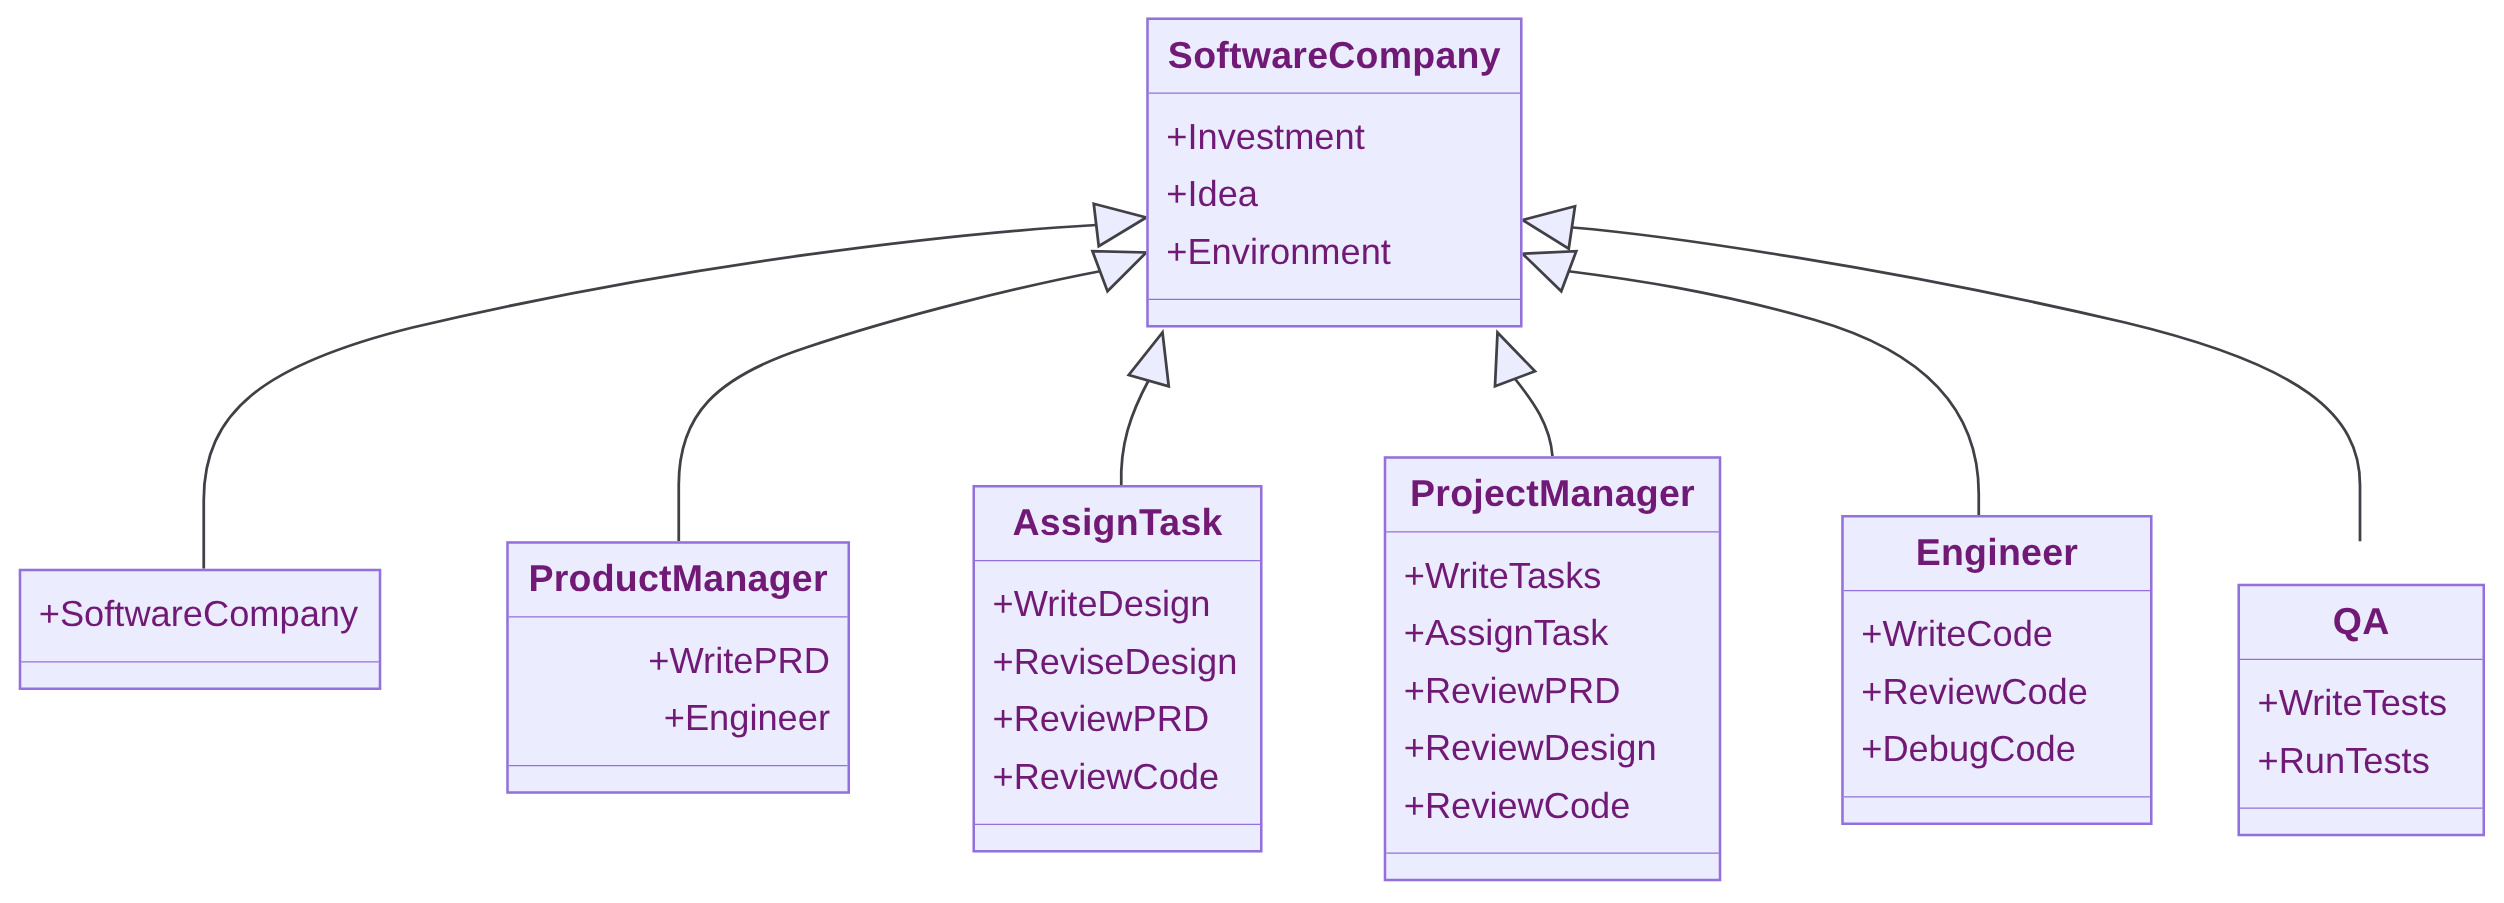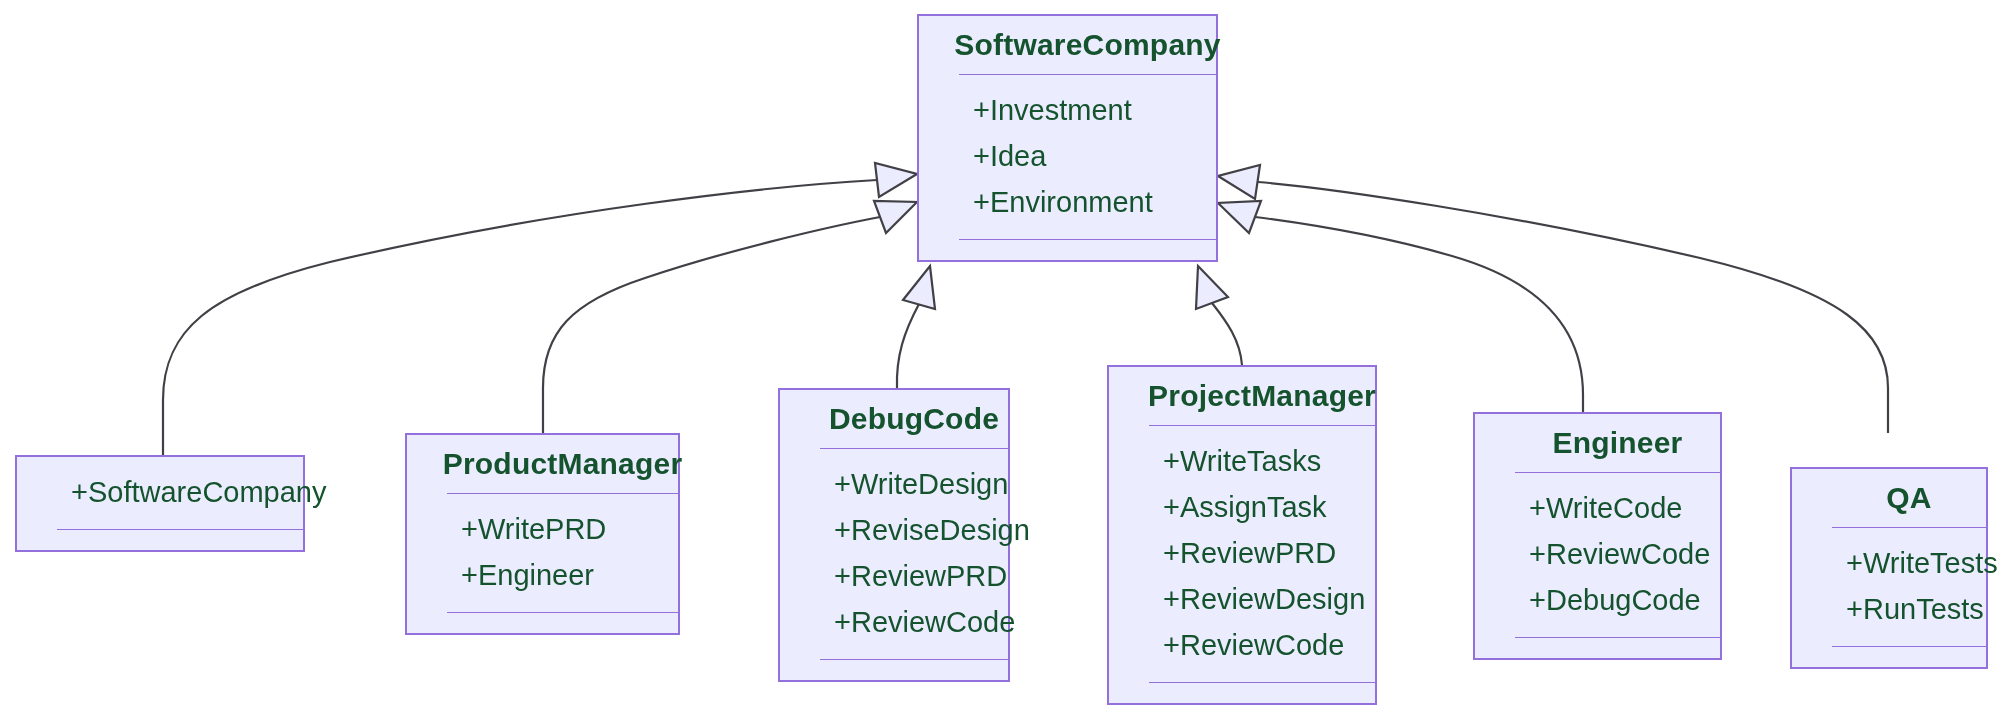--- a/index.html
+++ b/index.html
@@ -30,22 +30,21 @@
     fill: #ECECFF;
     stroke: #404046;
     stroke-width: 2.2;
     stroke-linejoin: miter;
   }
   .class-box {
     position: absolute;
     box-sizing: border-box;
     background: #ECECFF;
     border: 2px solid #9370DB;
-    color: #14532d;
-    padding-left: 40px;
+    color: #701a75;
   }
   .cls-title {
     height: 58px;
     display: flex;
     align-items: center;
     justify-content: center;
     font-weight: bold;
     font-size: 30px;
     border-bottom: 1.5px solid #9370DB;
     letter-spacing: 0.2px;
@@ -56,21 +55,21 @@
     line-height: 46px;
     border-bottom: 1.5px solid #9370DB;
     white-space: nowrap;
   }
   .cls-footer {
     height: 20px;
   }
   
   #box-softwarecompany { left: 917px;  top: 14px;  width: 301px; }
   #box-boss            { left: 15px;   top: 455px; width: 290px; }
-  #box-productmanager  { left: 405px;  top: 433px; width: 275px; }
+  #box-productmanager  { left: 405px;  top: 433px; width: 275px; text-align: right; }
   #box-architect       { left: 778px;  top: 388px; width: 232px; }
   #box-projectmanager  { left: 1107px; top: 365px; width: 270px; }
   #box-engineer        { left: 1473px; top: 412px; width: 249px; }
   #box-qa              { left: 1790px; top: 433px; width: 198px; margin-top: 34px; }
 </style>
 </head>
 <body>
 
 <div class="canvas">
 
@@ -115,21 +114,21 @@
   <div class="class-box" id="box-productmanager">
     <div class="cls-title">ProductManager</div>
     <div class="cls-attrs">
       <div>+WritePRD</div>
       <div>+Engineer</div>
     </div>
     <div class="cls-footer"></div>
   </div>
 
   <div class="class-box" id="box-architect">
-    <div class="cls-title">DebugCode</div>
+    <div class="cls-title">AssignTask</div>
     <div class="cls-attrs">
       <div>+WriteDesign</div>
       <div>+ReviseDesign</div>
       <div>+ReviewPRD</div>
       <div>+ReviewCode</div>
     </div>
     <div class="cls-footer"></div>
   </div>
 
   <div class="class-box" id="box-projectmanager">

